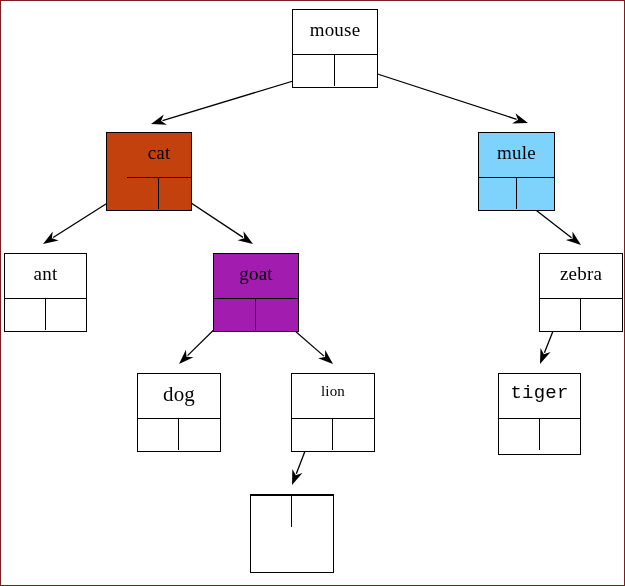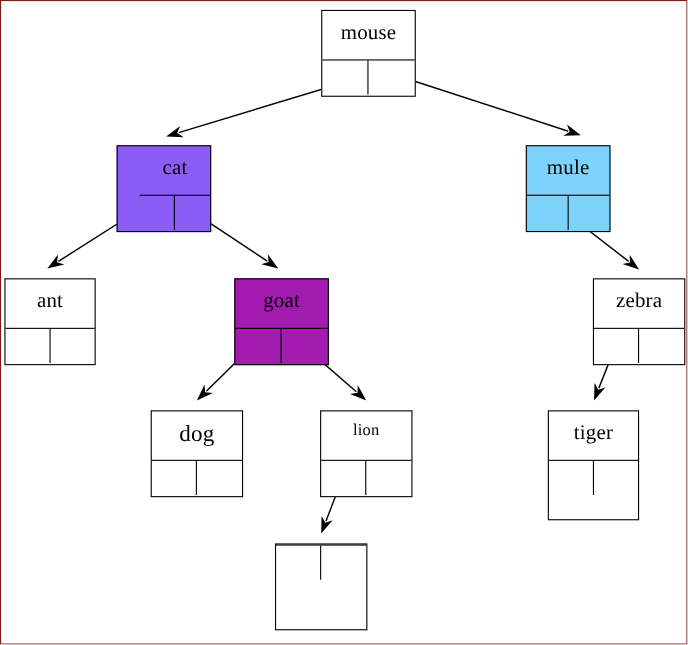--- a/index.html
+++ b/index.html
@@ -100,21 +100,21 @@
       </g>
     </svg>
   <div id="node-layer">
       <div class="node" style="left: 291px; top: 8px; width: 86px; height: 79px; border-color: rgb(0, 0, 0); background: rgb(255, 255, 255);">
         <div class="node-label" style="height: 44px; color: rgb(0, 0, 0); font-size: 19px;">mouse</div>
         <div class="node-ptrs" style="height: 31.8px; border-top-color: rgb(0, 0, 0);">
           <div class="ptr-cell left" style="border-right-color: rgb(0, 0, 0);"></div>
           <div class="ptr-cell right"></div>
         </div>
       </div>
-      <div class="node" style="left: 105px; top: 131px; width: 86px; height: 79px; border-color: rgb(0, 0, 0); background: #8b5cf6; padding-left: 20px;">
+      <div class="node" style="left: 105px; top: 131px; width: 86px; height: 79px; border-color: rgb(0, 0, 0); background: #c2410c; padding-left: 20px;">
         <div class="node-label" style="height: 44px; color: rgb(0, 0, 0); font-size: 19px;">cat</div>
         <div class="node-ptrs" style="height: 31.8px; border-top-color: rgb(0, 0, 0);">
           <div class="ptr-cell left" style="border-right-color: rgb(0, 0, 0);"></div>
           <div class="ptr-cell right"></div>
         </div>
       </div>
       <div class="node" style="left: 477px; top: 131px; width: 77px; height: 79px; border-color: rgb(0, 0, 0); background: #7dd3fc;">
         <div class="node-label" style="height: 44px; color: rgb(0, 0, 0); font-size: 19px;">mule</div>
         <div class="node-ptrs" style="height: 31.8px; border-top-color: rgb(0, 0, 0);">
           <div class="ptr-cell left" style="border-right-color: rgb(0, 0, 0);"></div>
@@ -149,21 +149,21 @@
           <div class="ptr-cell right"></div>
         </div>
       </div>
       <div class="node" style="left: 290px; top: 372px; width: 84px; height: 79px; border-color: rgb(0, 0, 0); background: rgb(255, 255, 255);">
         <div class="node-label" style="height: 44px; color: rgb(0, 0, 0); font-size: 15px;">lion</div>
         <div class="node-ptrs" style="height: 31.8px; border-top-color: rgb(0, 0, 0);">
           <div class="ptr-cell left" style="border-right-color: rgb(0, 0, 0);"></div>
           <div class="ptr-cell right"></div>
         </div>
       </div>
-      <div class="node" style="left: 497px; top: 372px; width: 83px; height: 100px; border-color: rgb(0, 0, 0); background: rgb(255, 255, 255);">
+      <div class="node" style="left: 497px; top: 372px; width: 83px; height: 82px; border-color: rgb(0, 0, 0); background: rgb(255, 255, 255); font-family: Liberation Mono, monospace;">
         <div class="node-label" style="height: 44px; color: rgb(0, 0, 0); font-size: 19px;">tiger</div>
         <div class="node-ptrs" style="height: 31.8px; border-top-color: rgb(0, 0, 0);">
           <div class="ptr-cell left" style="border-right-color: rgb(0, 0, 0);"></div>
           <div class="ptr-cell right"></div>
         </div>
       </div>
       <div class="node" style="left: 249px; top: 493px; width: 84px; height: 79px; border-color: rgb(0, 0, 0); background: rgb(255, 255, 255);">
         <div class="node-ptrs" style="height: 31.8px; border-top-color: rgb(0, 0, 0);">
           <div class="ptr-cell left" style="border-right-color: rgb(0, 0, 0);"></div>
           <div class="ptr-cell right"></div>

